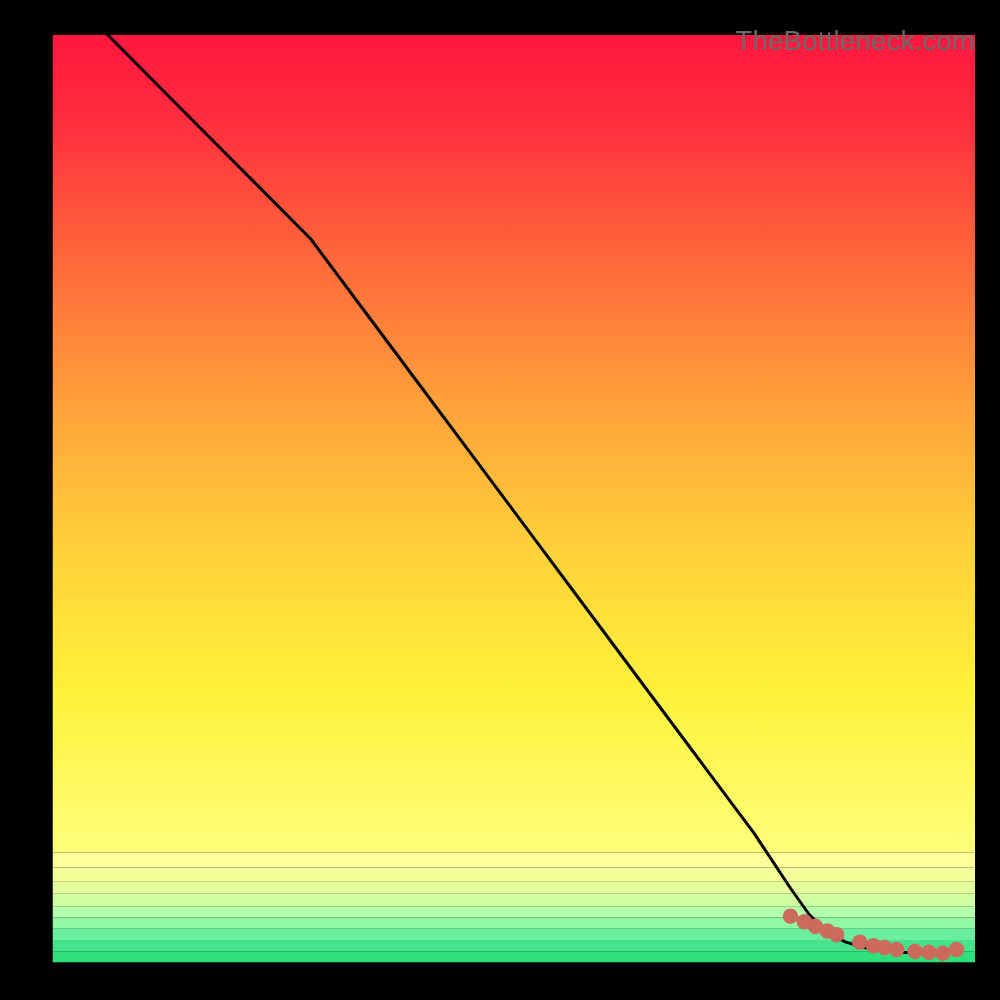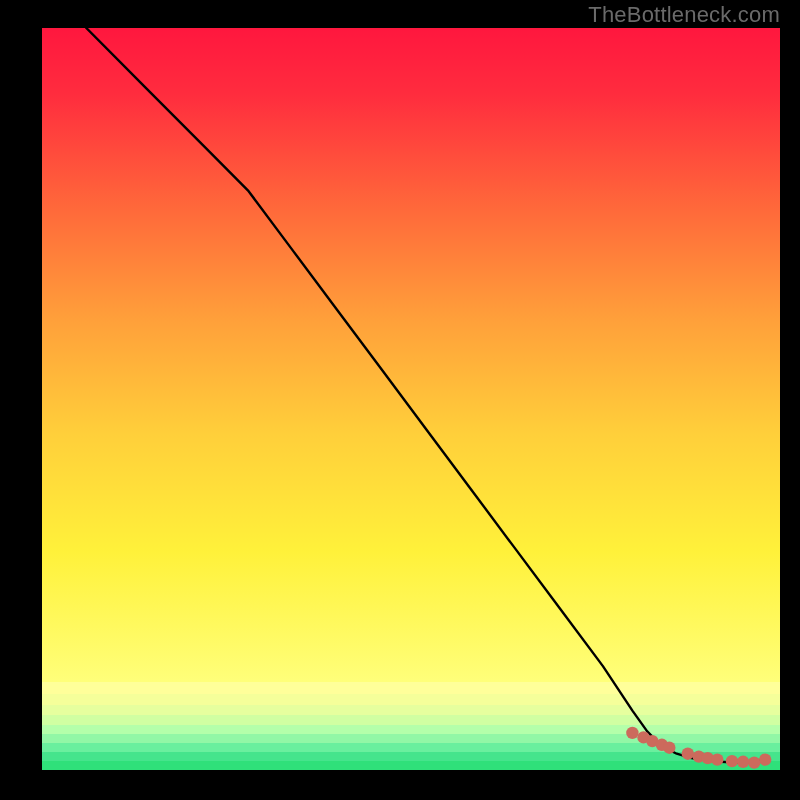--- a/index.html
+++ b/index.html
@@ -12,21 +12,21 @@
     overflow: hidden;
   }
   .outer {
     position: relative;
     width: 800px;
     height: 800px;
     background: #000;
   }
   .watermark {
     position: absolute;
-    top: 2px;
+    top: 20px;
     right: 20px;
     color: #6a6a6a;
     font-size: 22px;
     font-weight: 500;
     letter-spacing: 0.2px;
     z-index: 50;
   }
   .plot-wrap {
     position: absolute;
     left: 42px;

